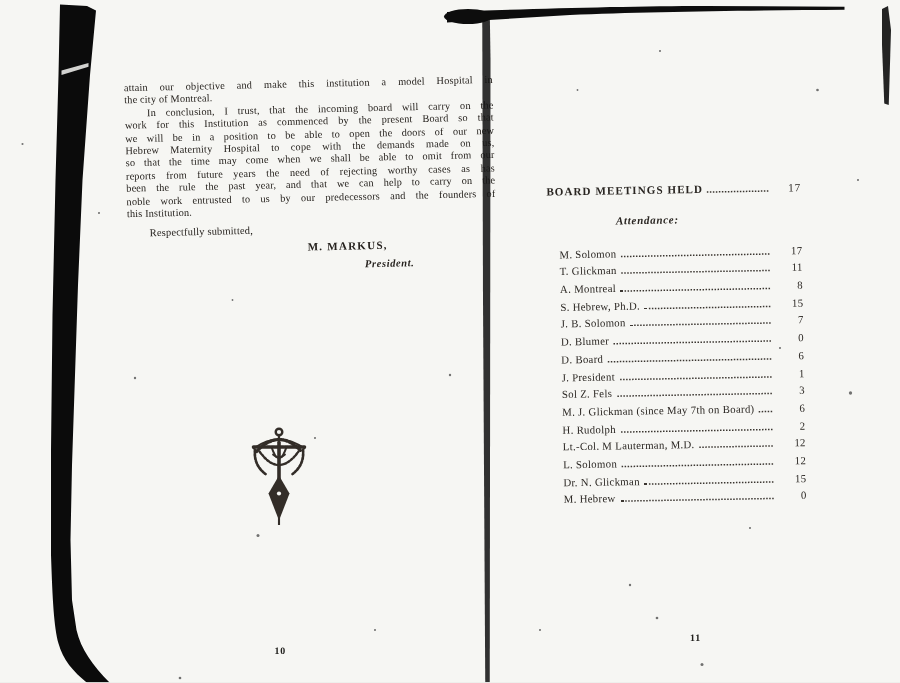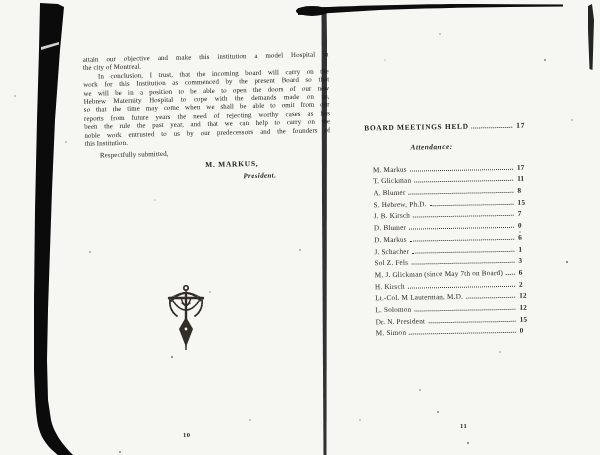--- a/index.html
+++ b/index.html
@@ -29,21 +29,21 @@
     position:absolute;left:356px;top:122px;width:180px;
     transform:rotate(-1deg);transform-origin:50% 50%;
     font-size:7.2px;color:#2a2622;
   }
   .bm-row{display:flex;align-items:flex-end;padding-left:10px;margin-bottom:11px;
     font-weight:700;font-size:7.4px;letter-spacing:.7px;}
   .att-heading{text-align:center;font-style:italic;font-weight:700;font-size:7.3px;
     letter-spacing:.5px;margin-bottom:10px;padding-right:26px;}
   .att-row{display:flex;align-items:flex-end;height:11.7px;padding-left:18px;letter-spacing:.2px;}
   .dots{flex:1 1 auto;min-width:4px;border-bottom:1.4px dotted #3b3631;margin:0 4px 2px 3px;}
-  .num{width:18px;text-align:left;font-weight:700;flex:0 0 auto;}
+  .num{width:18px;text-align:right;font-weight:400;flex:0 0 auto;}
   .name,.bm-label{white-space:nowrap;flex:0 0 auto;}
   
   .overlay{position:absolute;left:0;top:0;pointer-events:none;}
   .ornament{position:absolute;left:163px;top:283px;}
 </style>
 </head>
 <body>
 
 <div id="scan">
 
@@ -85,91 +85,91 @@
 
   <div class="right-text">
     <div class="bm-row">
       <span class="bm-label">BOARD MEETINGS HELD</span>
       <span class="dots"></span>
       <span class="num">17</span>
     </div>
     <div class="att-heading">Attendance:</div>
 
     <div class="att-row">
-      <span class="name">M. Markus</span>
+      <span class="name">M. Solomon</span>
       <span class="dots"></span>
       <span class="num">17</span>
     </div>
     <div class="att-row">
       <span class="name">T. Glickman</span>
       <span class="dots"></span>
       <span class="num">11</span>
     </div>
     <div class="att-row">
-      <span class="name">A. Blumer</span>
+      <span class="name">A. Montreal</span>
       <span class="dots"></span>
       <span class="num">8</span>
     </div>
     <div class="att-row">
       <span class="name">S. Hebrew, Ph.D.</span>
       <span class="dots"></span>
       <span class="num">15</span>
     </div>
     <div class="att-row">
-      <span class="name">J. B. Kirsch</span>
+      <span class="name">J. B. Solomon</span>
       <span class="dots"></span>
       <span class="num">7</span>
     </div>
     <div class="att-row">
       <span class="name">D. Blumer</span>
       <span class="dots"></span>
       <span class="num">0</span>
     </div>
     <div class="att-row">
-      <span class="name">D. Markus</span>
+      <span class="name">D. Board</span>
       <span class="dots"></span>
       <span class="num">6</span>
     </div>
     <div class="att-row">
-      <span class="name">J. Schacher</span>
+      <span class="name">J. President</span>
       <span class="dots"></span>
       <span class="num">1</span>
     </div>
     <div class="att-row">
       <span class="name">Sol Z. Fels</span>
       <span class="dots"></span>
       <span class="num">3</span>
     </div>
     <div class="att-row">
       <span class="name">M. J. Glickman (since May 7th on Board)</span>
       <span class="dots"></span>
       <span class="num">6</span>
     </div>
     <div class="att-row">
-      <span class="name">H. Kirsch</span>
+      <span class="name">H. Rudolph</span>
       <span class="dots"></span>
       <span class="num">2</span>
     </div>
     <div class="att-row">
       <span class="name">Lt.-Col. M Lauterman, M.D.</span>
       <span class="dots"></span>
       <span class="num">12</span>
     </div>
     <div class="att-row">
       <span class="name">L. Solomon</span>
       <span class="dots"></span>
       <span class="num">12</span>
     </div>
     <div class="att-row">
-      <span class="name">Dr. N. President</span>
+      <span class="name">Dr. N. Glickman</span>
       <span class="dots"></span>
       <span class="num">15</span>
     </div>
     <div class="att-row">
-      <span class="name">M. Simon</span>
+      <span class="name">M. Hebrew</span>
       <span class="dots"></span>
       <span class="num">0</span>
     </div>
   </div>
 
   <div class="pageno" id="pageno-left">10</div>
   <div class="pageno" id="pageno-right">11</div>
 
   <svg class="overlay" width="600" height="455" viewBox="0 0 600 455">
 

